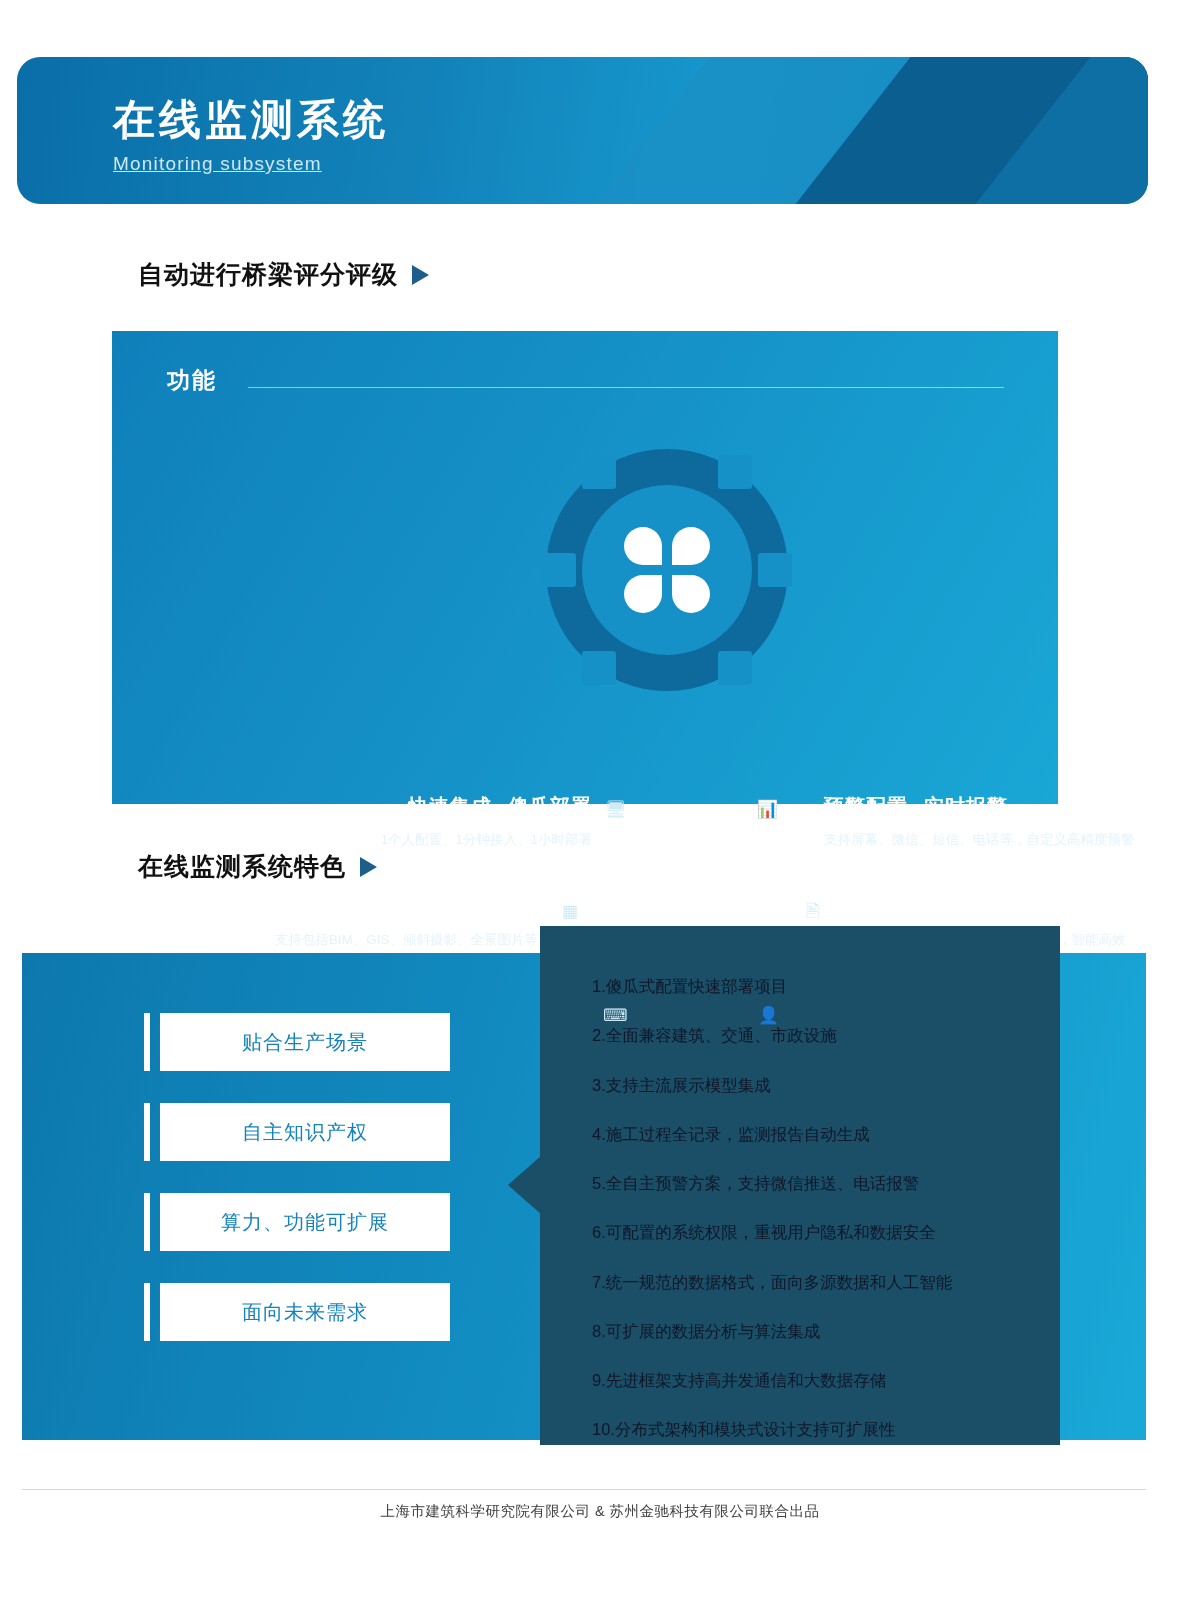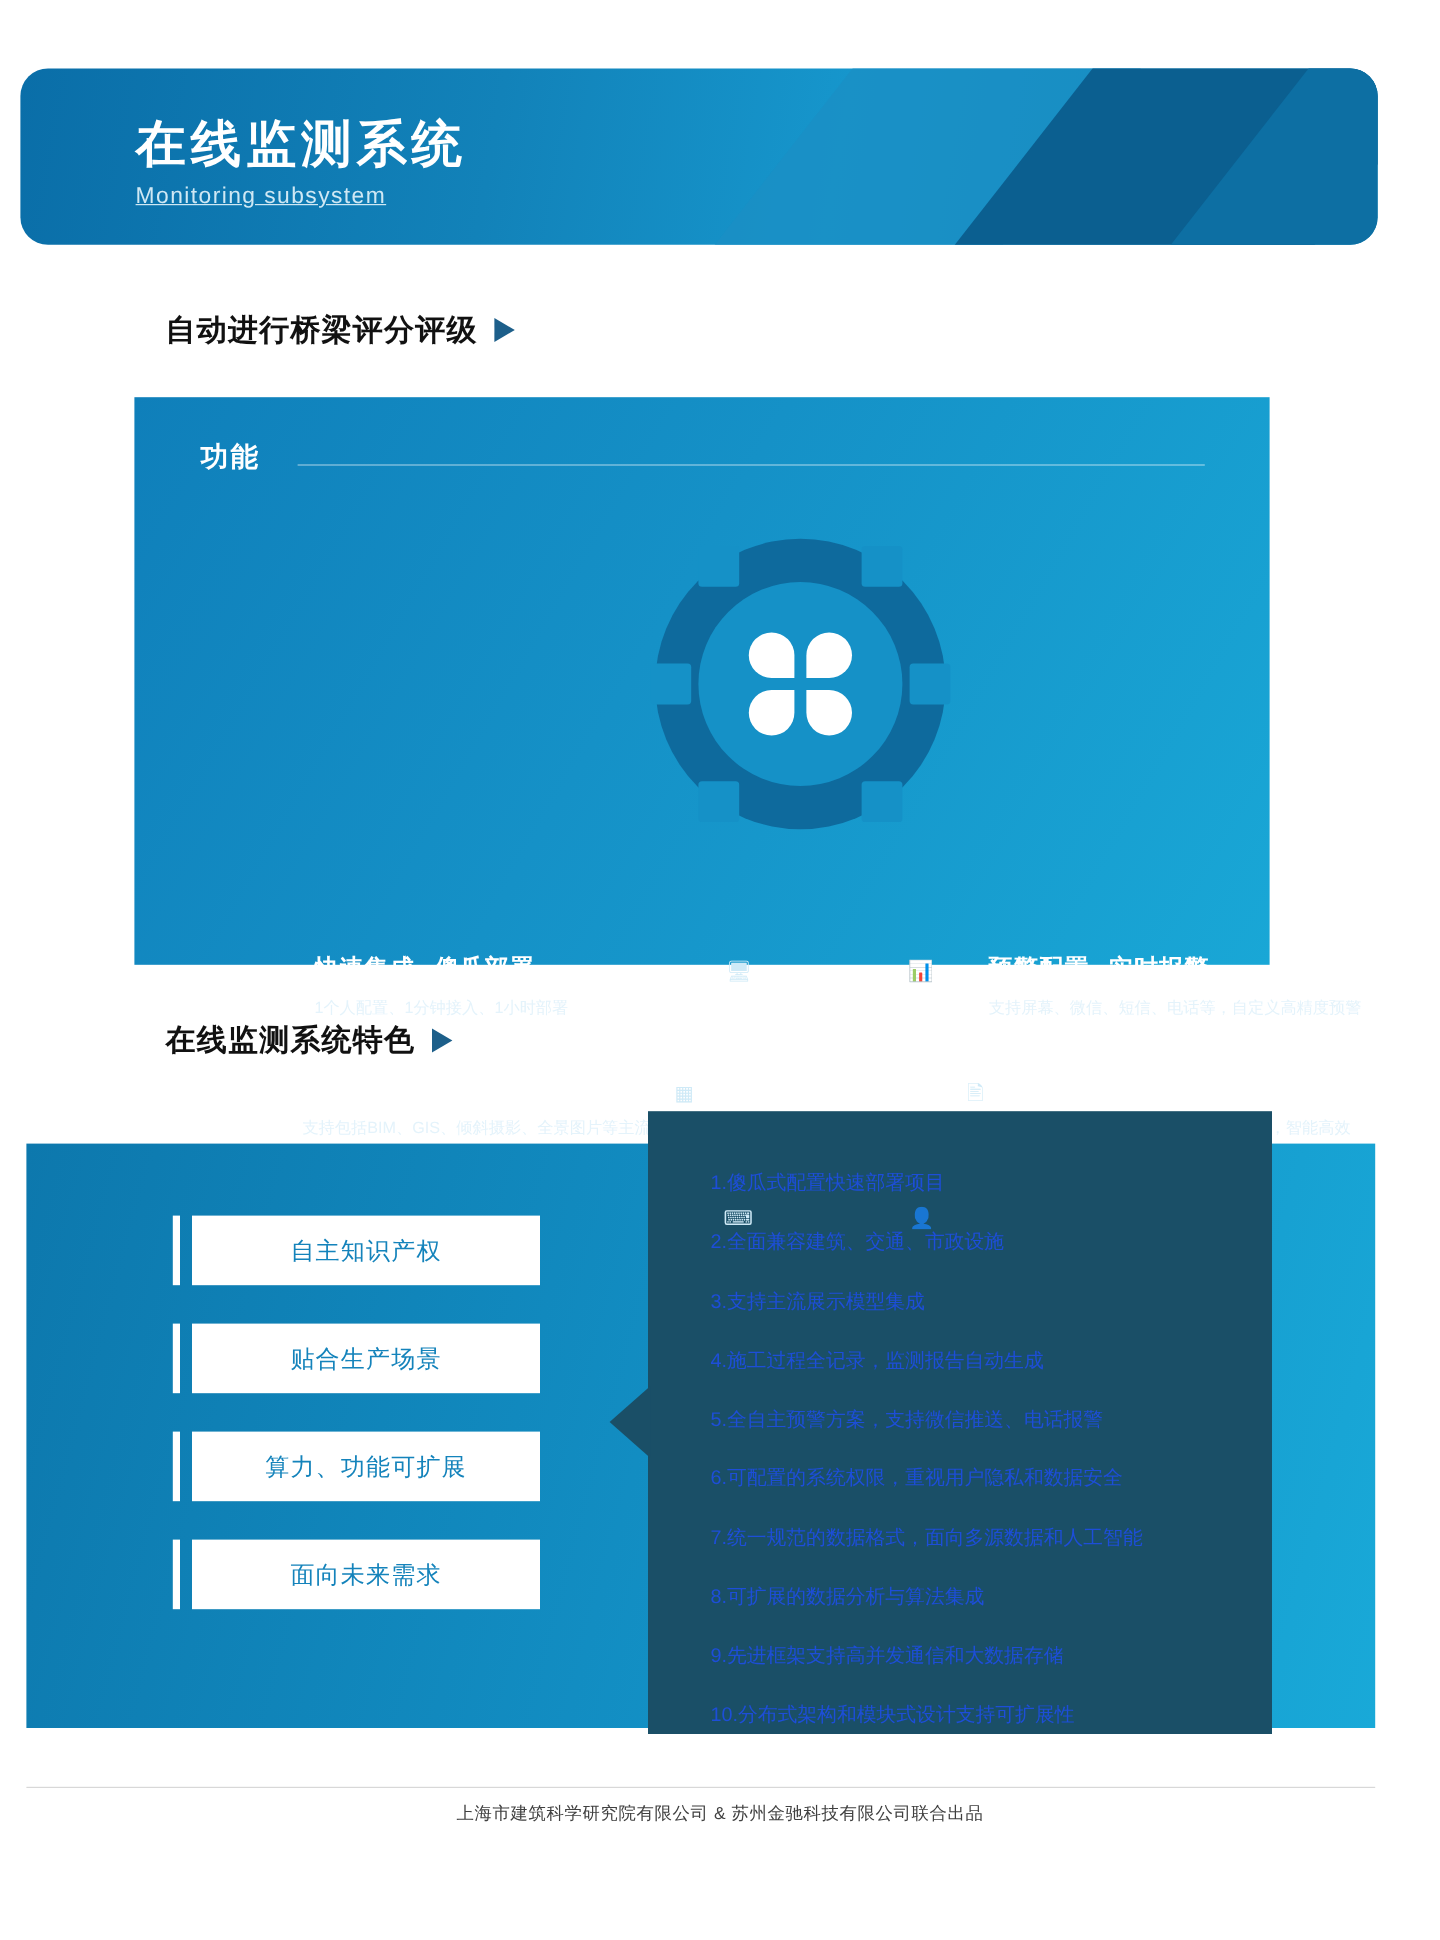--- a/index.html
+++ b/index.html
@@ -199,21 +199,21 @@
     letter-spacing: 1px;
     white-space: nowrap;
   }
   .fgroup .fg-title .gap { display: inline-block; width: 16px; }
   .fgroup .fg-desc {
     color: #e4f3fb;
     font-size: 13.5px;
     line-height: 1.65;
     margin-top: 9px;
   }
-  .fgroup.right-align { text-align: left; }
+  .fgroup.right-align { text-align: right; }
 
   #fg-1 { left: 150px; top: 462px; width: 330px; }
   #fg-2 { left: 140px; top: 562px; width: 340px; }
   #fg-3 { left: 140px; top: 668px; width: 340px; }
   #fg-4 { left: 712px; top: 462px; width: 330px; }
   #fg-5 { left: 730px; top: 562px; width: 320px; }
   #fg-6 { left: 700px; top: 668px; width: 350px; }
 
   
   .feature-panel {
@@ -271,21 +271,21 @@
     border-bottom: 30px solid transparent;
     border-right: 34px solid #1a4f67;
   }
   .dc-list {
     position: absolute;
     left: 592px;
     top: 974px;
     width: 450px;
   }
   .dc-item {
-    color: #1d4ed8;
+    color: #0f172a;
     font-size: 16.5px;
     line-height: 1.5;
     margin-bottom: 24.5px;
     white-space: nowrap;
   }
 
   
   .footer-rule {
     position: absolute;
     left: 22px;
@@ -396,25 +396,25 @@
 <div class="sec-heading" id="heading-features">
   <div class="txt">在线监测系统特色</div>
   <div class="arrow"></div>
 </div>
 
 <div class="feature-panel"></div>
 
 <div class="feature-left-list">
   <div class="feat-item">
     <div class="bar"></div>
-    <div class="label">自主知识产权</div>
+    <div class="label">贴合生产场景</div>
   </div>
   <div class="feat-item">
     <div class="bar"></div>
-    <div class="label">贴合生产场景</div>
+    <div class="label">自主知识产权</div>
   </div>
   <div class="feat-item">
     <div class="bar"></div>
     <div class="label">算力、功能可扩展</div>
   </div>
   <div class="feat-item">
     <div class="bar"></div>
     <div class="label">面向未来需求</div>
   </div>
 </div>

